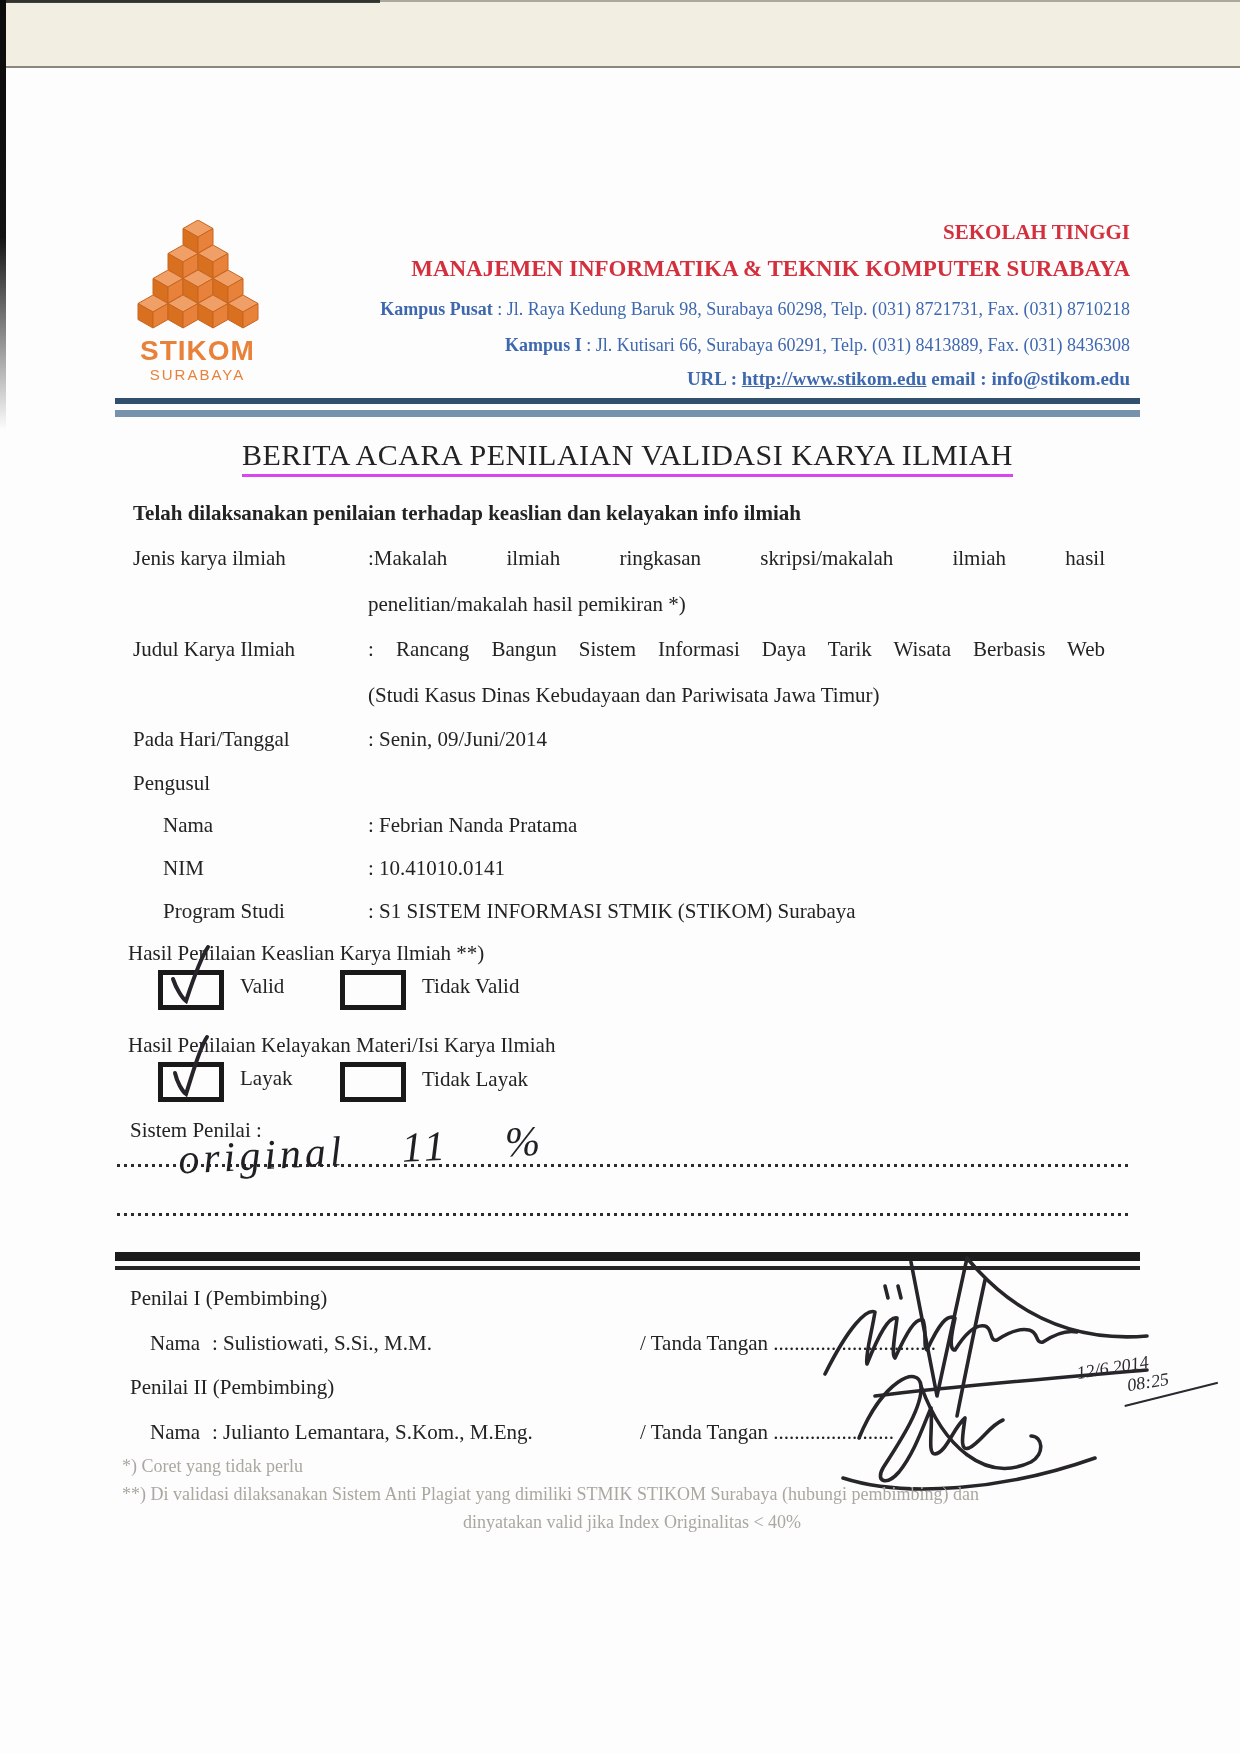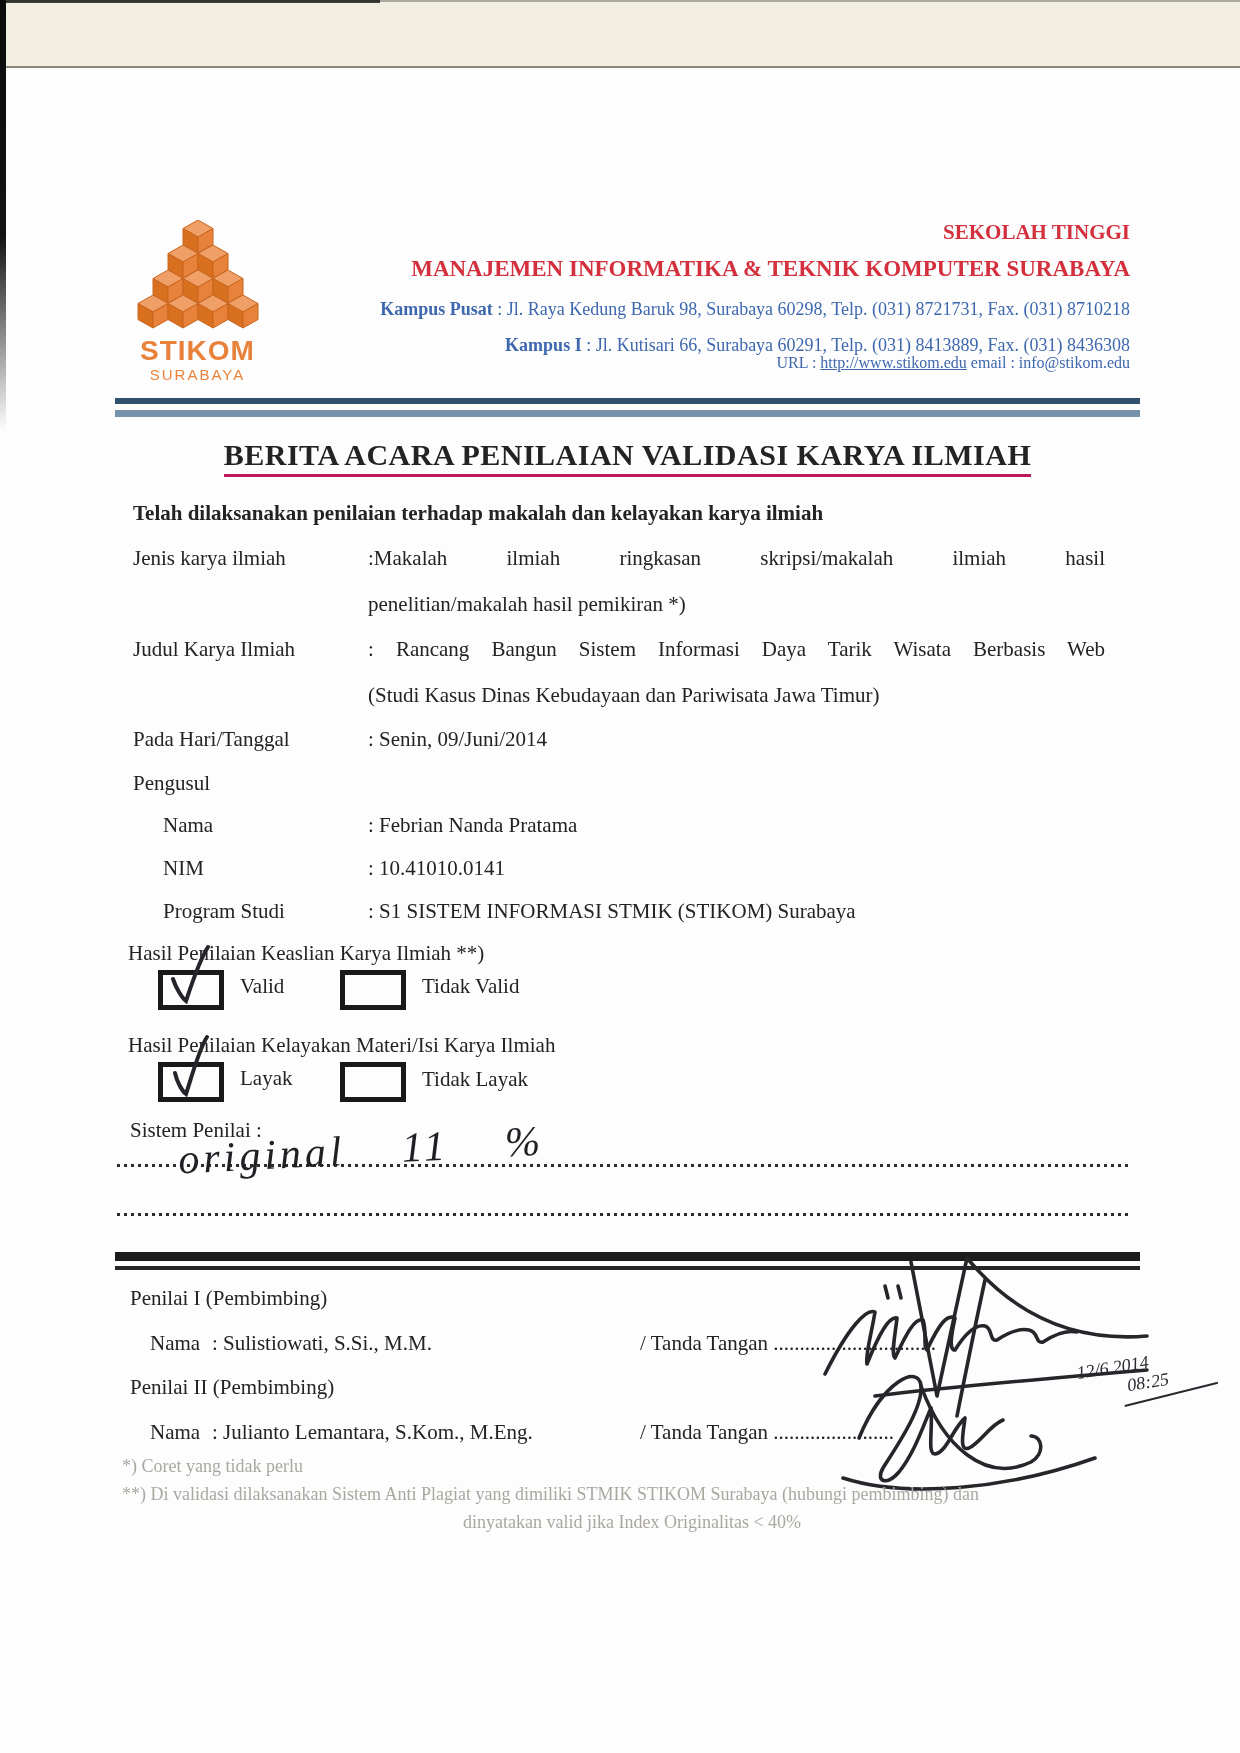--- a/index.html
+++ b/index.html
@@ -20,22 +20,22 @@
   .lh{position:absolute;left:270px;width:860px;text-align:right;}
   .lh-red{color:#d32f3c;font-weight:bold;}
   .lh-blue{color:#3e68ae;}
   .lh-b{font-weight:bold;}
   .lh-url{text-decoration:underline;}
   .rule{position:absolute;left:115px;width:1025px;}
   .rule-dark{top:398px;height:6px;background:#31506e;}
   .rule-light{top:410px;height:7px;background:#7793ab;}
   
   .title-wrap{position:absolute;left:115px;top:438px;width:1025px;text-align:center;}
-  .title{display:inline-block;font-size:30px;font-weight:bold;letter-spacing:.5px;
-         border-bottom:3px solid #be185d;padding-bottom:2px;}
+  .title{display:inline-block;font-size:30px;font-weight:normal;letter-spacing:.5px;
+         border-bottom:3px solid #d946ef;padding-bottom:2px;}
   
   .row{position:absolute;left:133px;width:1000px;font-size:21px;line-height:30px;}
   .bold{font-weight:bold;}
   .lbl{display:inline-block;width:235px;vertical-align:top;}
   .row.ind .lbl{padding-left:30px;width:205px;}
   .val{display:inline-block;width:737px;vertical-align:top;}
   .just{text-align:justify;text-align-last:justify;}
   .cont{padding-left:235px;width:765px;}
   
   .cb{position:absolute;width:56px;height:30px;border:5px solid #191919;background:#fdfdfe;}
@@ -95,30 +95,30 @@
         <use href="#cube" x="105" y="75"></use>
     </svg>
     <div class="logo-text1">STIKOM</div>
     <div class="logo-text2">SURABAYA</div>
   </div>
 
   <div class="lh lh-red" style="top:220px;font-size:21px;">SEKOLAH TINGGI</div>
   <div class="lh lh-red" style="top:256px;font-size:23px;">MANAJEMEN INFORMATIKA &amp; TEKNIK KOMPUTER SURABAYA</div>
   <div class="lh lh-blue" style="top:299px;font-size:18px;"><span class="lh-b">Kampus Pusat</span><span> : Jl. Raya Kedung Baruk 98, Surabaya 60298, Telp. (031) 8721731, Fax. (031) 8710218</span></div>
   <div class="lh lh-blue" style="top:335px;font-size:18px;"><span class="lh-b">Kampus I</span><span> : Jl. Kutisari 66, Surabaya 60291, Telp. (031) 8413889, Fax. (031) 8436308</span></div>
-  <div class="lh lh-blue" style="top:354px;font-size:16px;"><span>URL : </span><span class="lh-url">http://www.stikom.edu</span><span> email : </span><span>info@stikom.edu</span></div>
+  <div class="lh lh-blue" style="top:368px;font-size:19px;font-weight:bold;"><span>URL : </span><span class="lh-url">http://www.stikom.edu</span><span> email : </span><span>info@stikom.edu</span></div>
 
   <div class="rule rule-dark"></div>
   <div class="rule rule-light"></div>
 
   <div class="title-wrap">
     <span class="title">BERITA ACARA PENILAIAN VALIDASI KARYA ILMIAH</span>
   </div>
 
-  <div class="row bold" style="top:498px;">Telah dilaksanakan penilaian terhadap makalah dan kelayakan karya ilmiah</div>
+  <div class="row bold" style="top:498px;">Telah dilaksanakan penilaian terhadap keaslian dan kelayakan info ilmiah</div>
 
   <div class="row" style="top:543px;">
     <span class="lbl">Jenis karya ilmiah</span><span class="val just">:Makalah ilmiah ringkasan skripsi/makalah ilmiah hasil</span>
   </div>
   <div class="row cont" style="top:589px;">penelitian/makalah hasil pemikiran *)</div>
 
   <div class="row" style="top:634px;">
     <span class="lbl">Judul Karya Ilmiah</span><span class="val just">: Rancang Bangun Sistem Informasi Daya Tarik Wisata Berbasis Web</span>
   </div>
   <div class="row cont" style="top:680px;">(Studi Kasus Dinas Kebudayaan dan Pariwisata Jawa Timur)</div>

